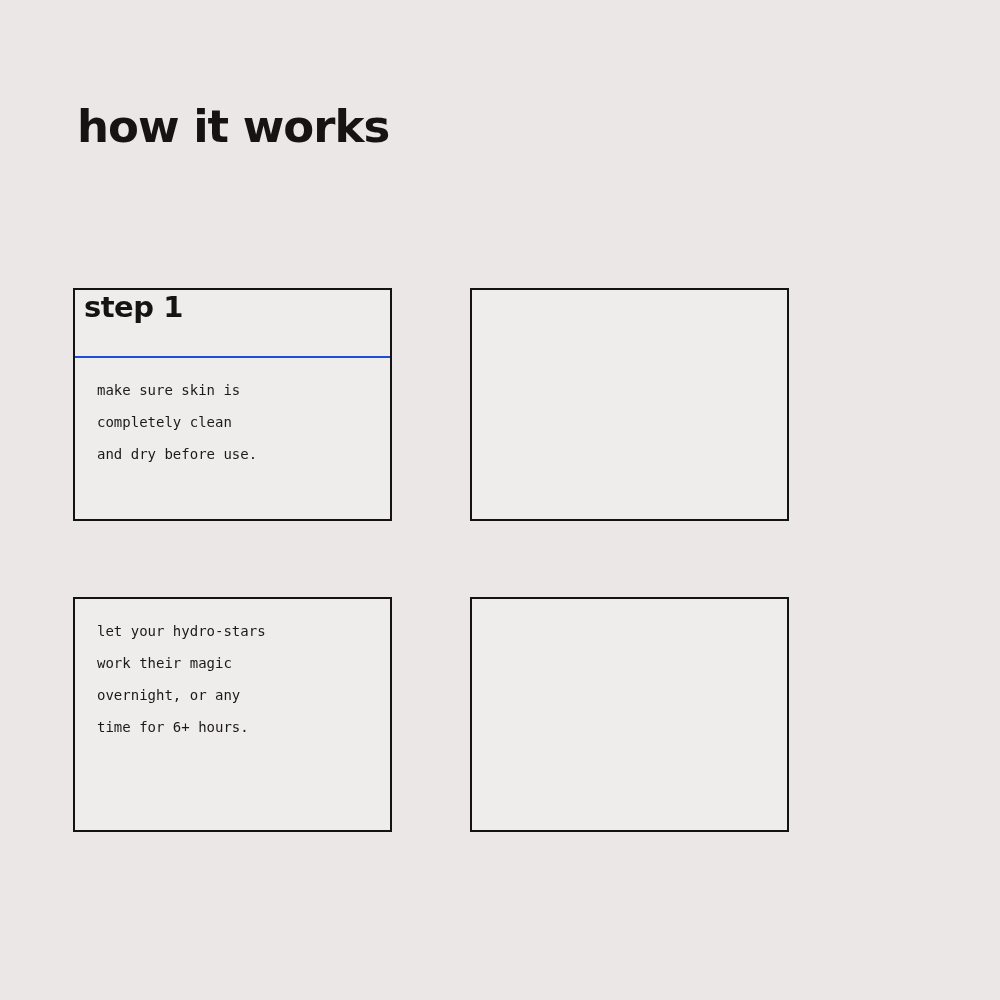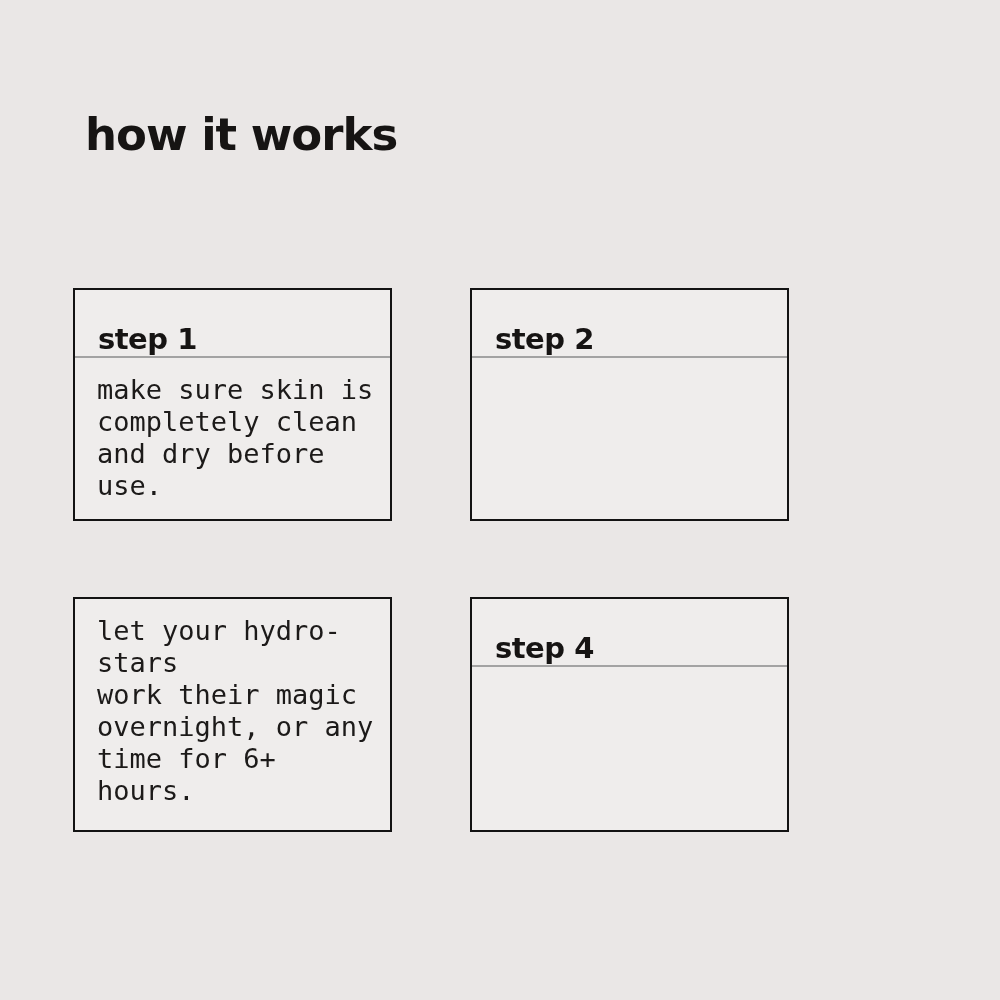--- a/index.html
+++ b/index.html
@@ -11,85 +11,79 @@
     height: 1000px;
     position: relative;
     background: #eae7e6;
     font-family: "Liberation Sans", sans-serif;
     overflow: hidden;
   }
   .page-title {
     position: absolute;
     left: 77px;
     top: 100px;
-    margin: 8px;
+    margin: 0;
     font-family: "DejaVu Sans", "Liberation Sans", sans-serif;
     font-size: 45px;
     font-weight: bold;
     letter-spacing: -1px;
     color: #161413;
   }
   .step-card {
     position: absolute;
     width: 315px;
     background: #efedec;
     border: 2px solid #131313;
     box-sizing: content-box;
   }
   .step-card.pos-1 { left: 73px;  top: 288px; height: 229px; }
   .step-card.pos-2 { left: 470px; top: 288px; height: 229px; }
   .step-card.pos-3 { left: 73px;  top: 597px; height: 231px; }
   .step-card.pos-4 { left: 470px; top: 597px; height: 231px; }
   .step-header {
     height: 66px;
-    border-bottom: 2px solid #a3a3a3;
+    border-bottom: 2px solid #1d4ed8;
     display: flex;
-    align-items: flex-end;
-    padding-left: 23px;
+    align-items: flex-start;
+    padding-left: 9px;
   }
   .step-label {
     font-family: "DejaVu Sans", "Liberation Sans", sans-serif;
     font-size: 29px;
     font-weight: bold;
     letter-spacing: -0.5px;
     color: #161413;
   }
   .step-body {
     padding: 16px 10px 0 22px;
     font-family: "DejaVu Sans Mono", "Liberation Mono", monospace;
-    font-size: 27px;
+    font-size: 14px;
     line-height: 32px;
     color: #1c1a19;
     white-space: pre-line;
   }
 </style>
 </head>
 <body>
 
 <h1 class="page-title">how it works</h1>
 
 <div class="step-card pos-1">
   <div class="step-header">
     <span class="step-label">step 1</span>
   </div>
   <div class="step-body">make sure skin is
 completely clean
 and dry before use.</div>
 </div>
 
 <div class="step-card pos-2">
-  <div class="step-header">
-    <span class="step-label">step 2</span>
-  </div>
 </div>
 
 <div class="step-card pos-3">
   <div class="step-body">let your hydro-stars
 work their magic
 overnight, or any
 time for 6+ hours.</div>
 </div>
 
 <div class="step-card pos-4">
-  <div class="step-header">
-    <span class="step-label">step 4</span>
-  </div>
 </div>
 
 </body></html>

